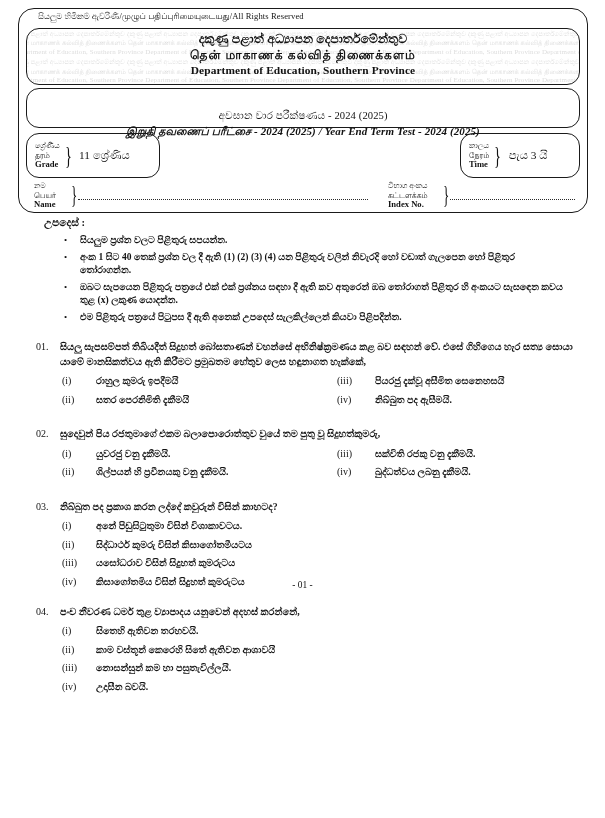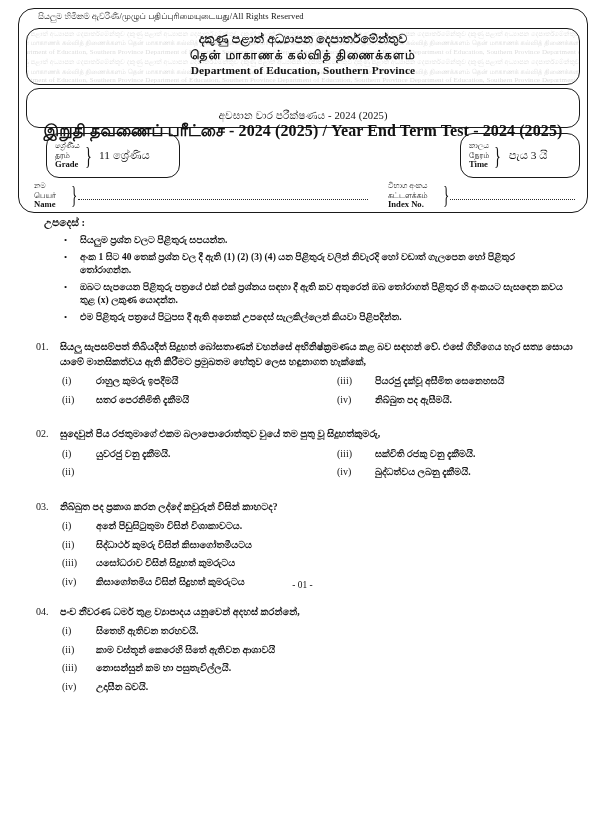--- a/index.html
+++ b/index.html
@@ -110,39 +110,39 @@
     box-sizing: border-box;
     text-align: center;
     padding-top: 19px;
   }
   .title-si {
     font-size: 10.6px;
     line-height: 15px;
     letter-spacing: 0.1px;
   }
   .title-bi {
-    font-size: 16px;
+    font-size: 11px;
     font-weight: bold;
     line-height: 16px;
     letter-spacing: 0.1px;
+    font-style: italic;
   }
 
   
   .grade-box {
     position: absolute;
     left: 26px;
     top: 133px;
     width: 134px;
     height: 45px;
     border: 1.1px solid #1a1a1a;
     border-radius: 13px;
     box-sizing: border-box;
     display: flex;
     align-items: center;
-    margin-left: 20px;
   }
   .subject-box {
     position: absolute;
     left: 165px;
     top: 133px;
     width: 290px;
     height: 45px;
     border: 1.1px solid #1a1a1a;
     border-radius: 13px;
     box-sizing: border-box;
@@ -466,20 +466,21 @@
         <div class="opt">
           <span class="opt-rom">(i)</span>
           <span class="opt-txt">යුවරජු වනු දැකීමයි.</span>
         </div>
         <div class="opt">
           <span class="opt-rom wide">(iii)</span>
           <span class="opt-txt">සක්විති රජකු වනු දැකීමයි.</span>
         </div>
         <div class="opt">
           <span class="opt-rom">(ii)</span>
+          <span class="opt-txt">ශිල්පයන් හි ප්‍රවීනයකු වනු දැකීමයි.</span>
         </div>
         <div class="opt">
           <span class="opt-rom wide">(iv)</span>
           <span class="opt-txt">බුද්ධත්වය ලබනු දැකීමයි.</span>
         </div>
       </div>
     </div>
 
     <div class="question">
       <div class="q-head">

